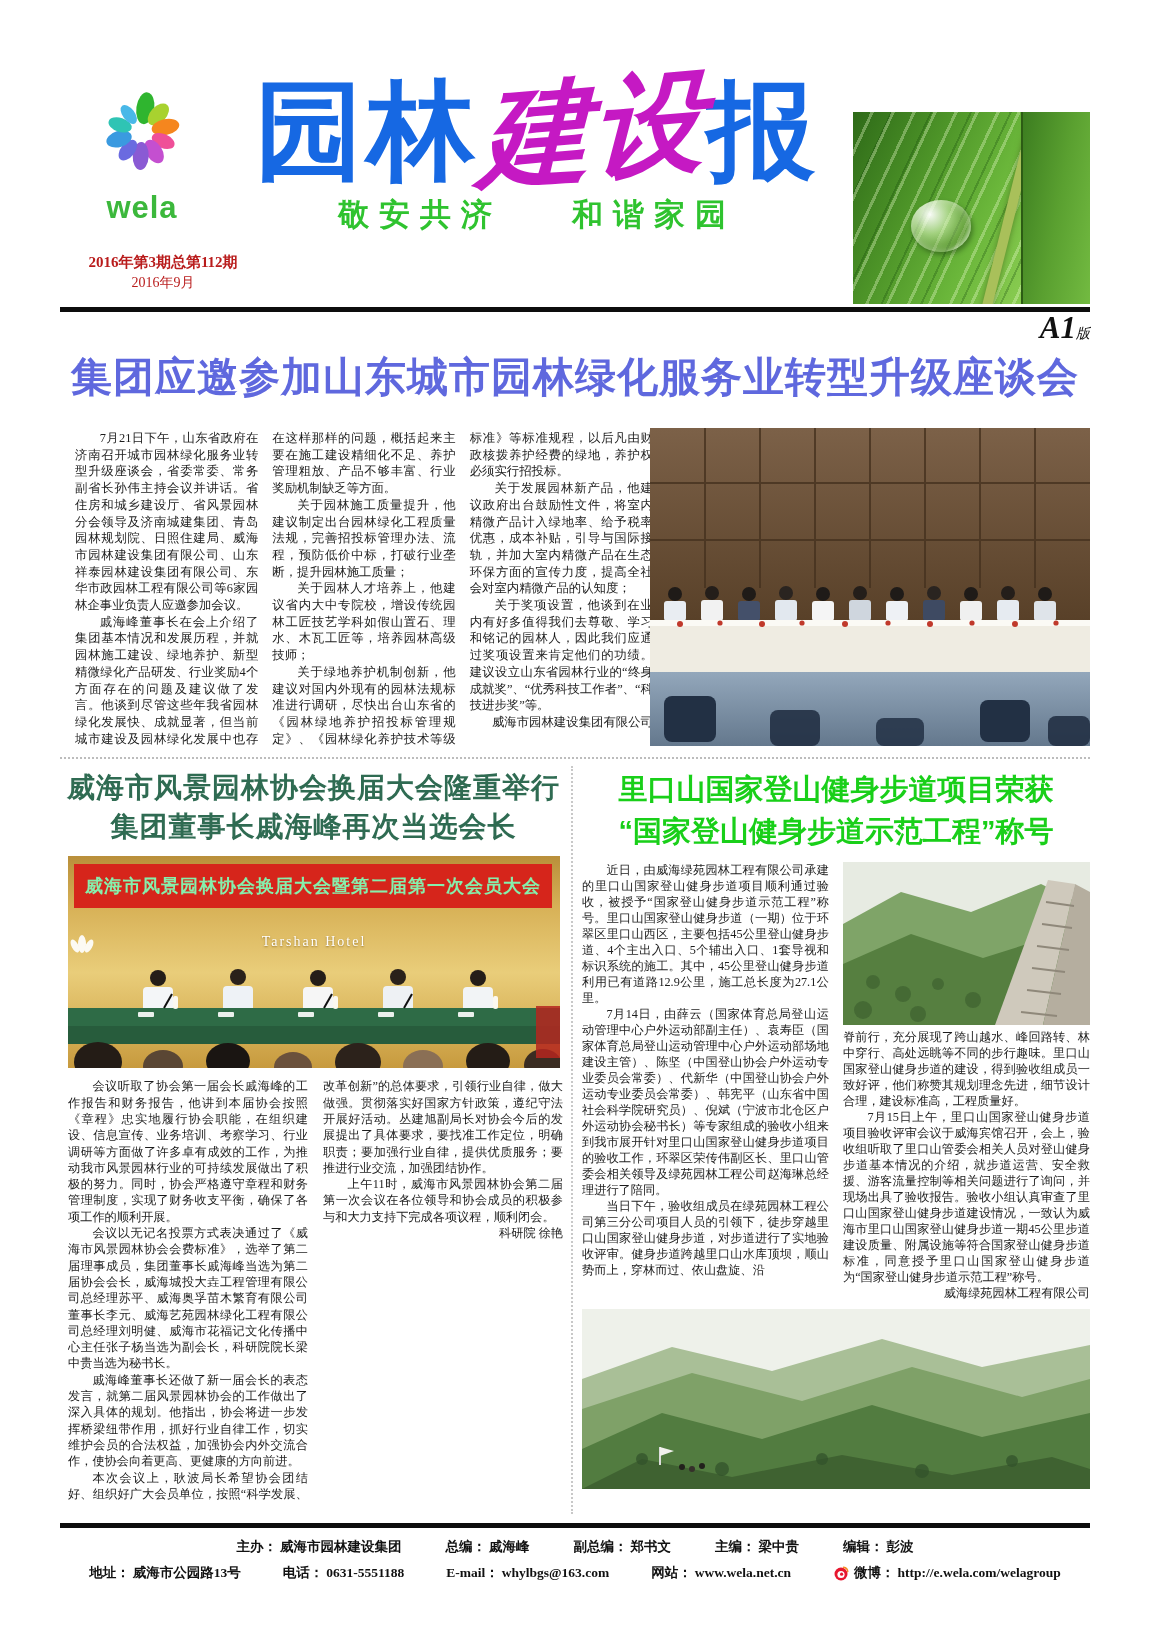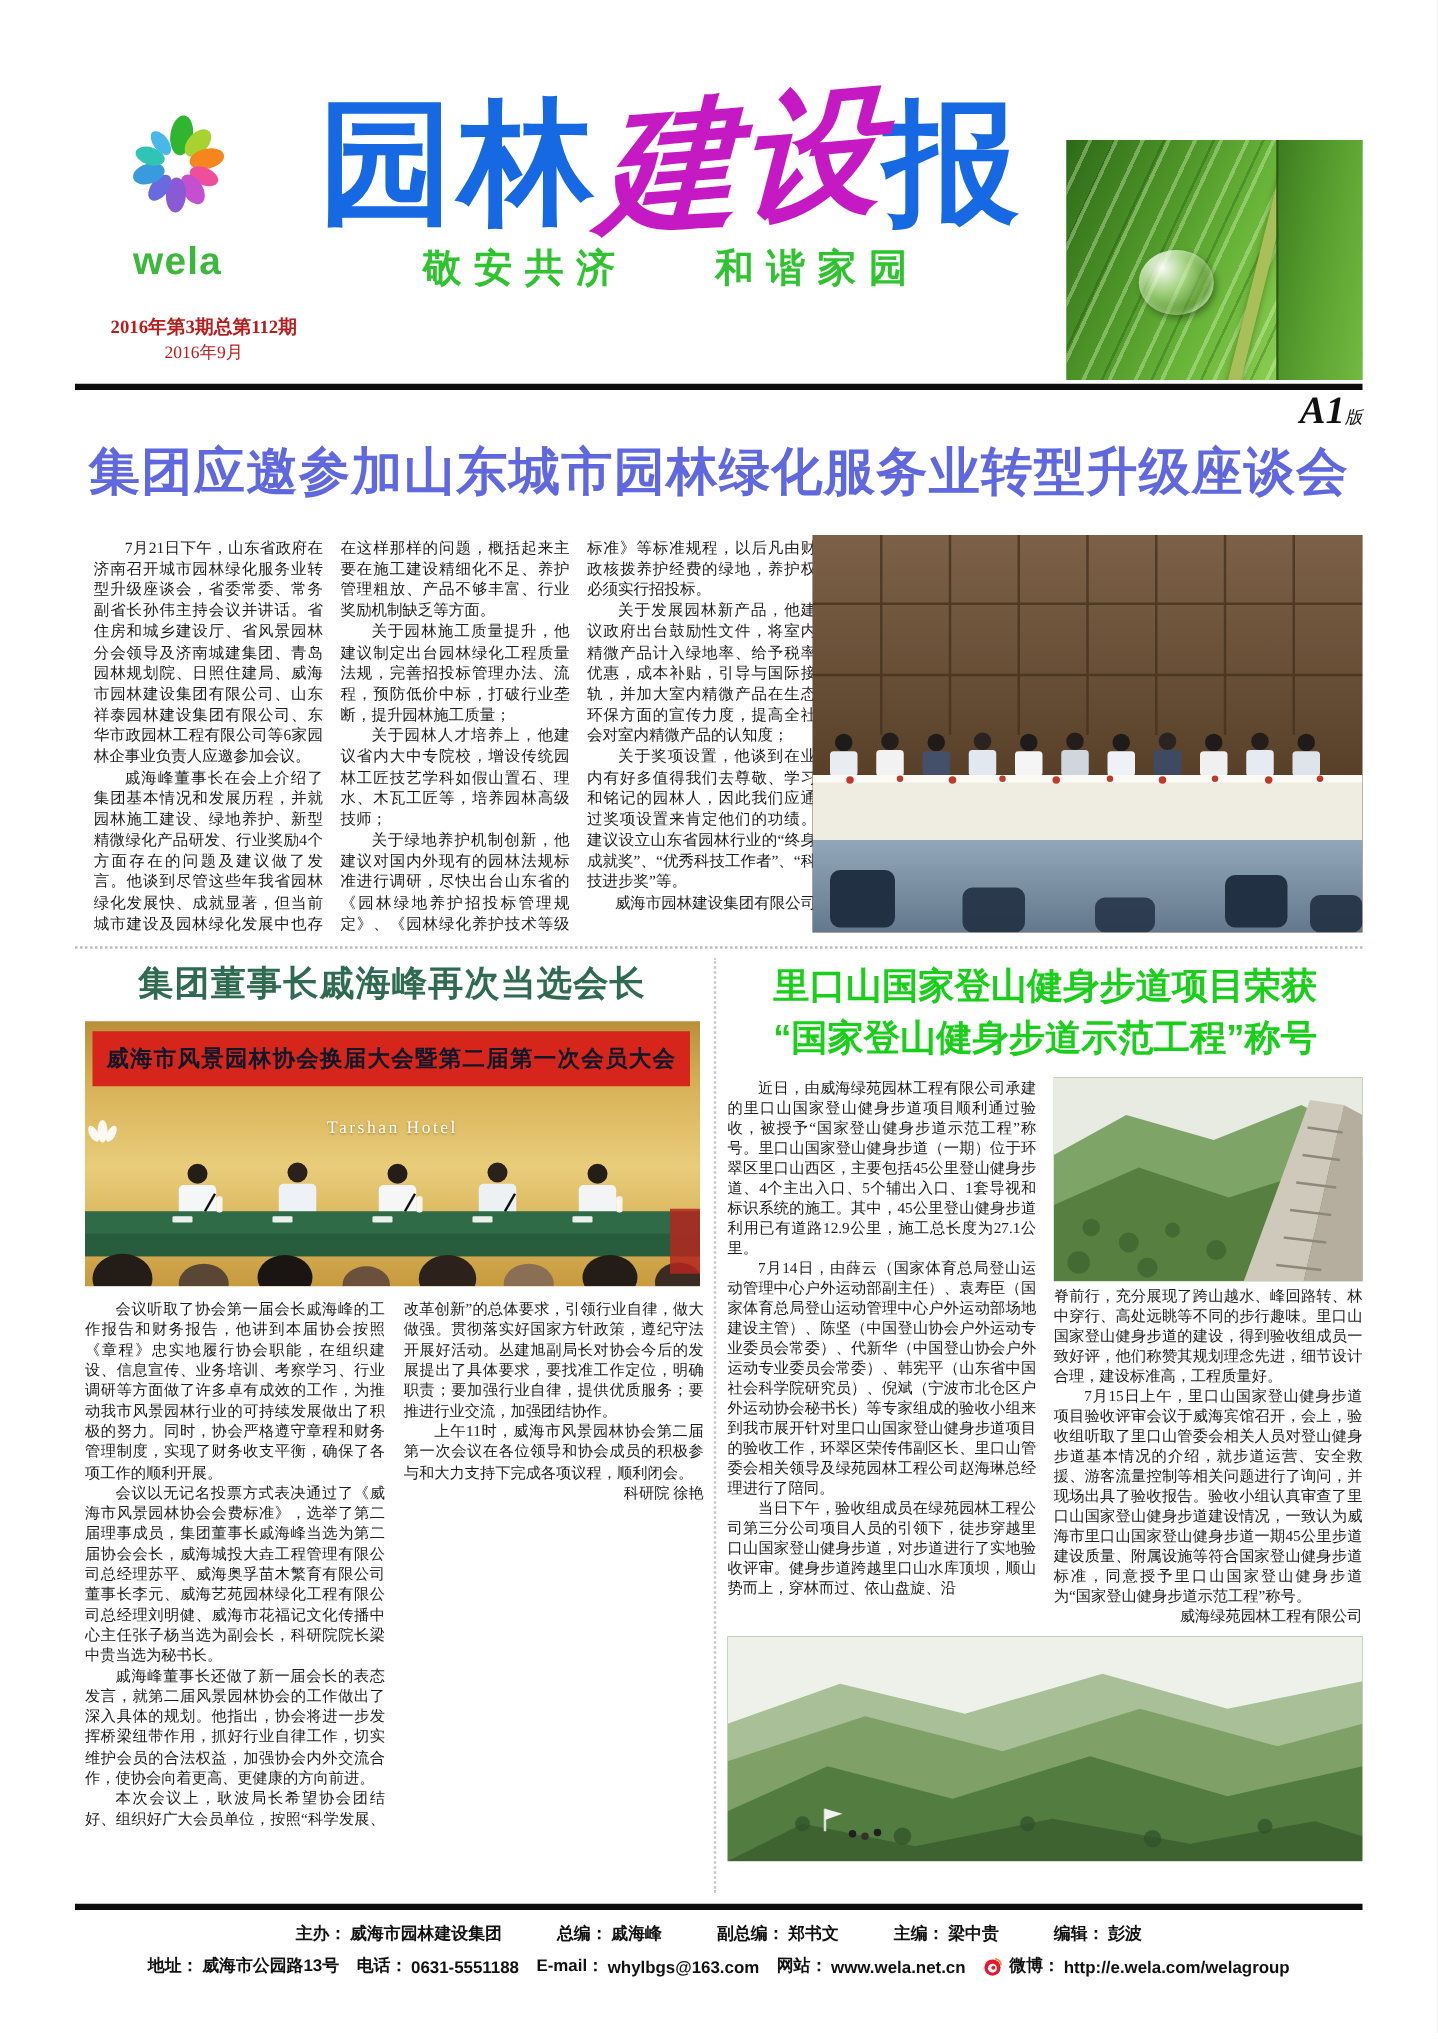--- a/index.html
+++ b/index.html
@@ -58,21 +58,21 @@
   .h-divider{position:absolute;left:60px;top:757px;width:1030px;border-top:2px dotted #bcbcbc;}
   .v-divider{position:absolute;left:571px;top:766px;height:748px;border-left:2px dotted #c8c8c8;}
 
   
   .assoc{position:absolute;left:62px;top:768px;width:503px;}
   .assoc-h{font-family:"Liberation Serif","DejaVu Serif",serif;font-weight:bold;text-align:center;
            font-size:28px;color:#2f6b52;line-height:1.4;letter-spacing:1px;white-space:nowrap;}
   .assoc-photo{position:relative;margin:10px 0 0 6px;width:492px;height:212px;overflow:hidden;
       background:linear-gradient(180deg,#b98f3a 0%,#d8b258 25%,#e9cd7a 55%,#d8b258 80%,#c79a3e 100%);}
   .assoc-banner{position:absolute;left:6px;top:8px;width:478px;height:44px;background:#d6251b;
-      color:#0f172a;font-family:Liberation Mono, monospace;font-weight:bold;
+      color:#86efac;font-family:Liberation Mono, monospace;font-weight:bold;
       font-size:18px;display:flex;align-items:center;justify-content:center;letter-spacing:1px;white-space:nowrap;}
   .hotel-logo{position:absolute;left:0;top:78px;width:100%;text-align:center;color:#fff;}
   .hotel-logo .name{font-family:"Liberation Serif","DejaVu Serif",serif;font-size:14px;
       letter-spacing:2px;text-shadow:0 1px 2px rgba(120,85,20,.7);}
   .assoc-photo svg{position:absolute;left:0;top:0;}
   .assoc-body{margin:10px 0 0 6px;width:495px;height:428px;overflow:hidden;
       column-count:2;column-gap:15px;column-fill:auto;
       font-size:12.2px;line-height:16.3px;text-align:justify;}
   .assoc-body p{margin:0;text-indent:2em;}
 
@@ -85,21 +85,21 @@
   .trail-col p{margin:0;text-indent:2em;}
   .trail-col .no-indent{text-indent:0;}
   .trail-photo-top{width:247px;height:163px;overflow:hidden;margin-bottom:4px;background:#7fa468;}
   .trail-photo-wide{margin-top:8px;width:508px;height:180px;overflow:hidden;background:#7fa168;}
 
   
   .footer-rule{position:absolute;left:60px;top:1523px;width:1030px;height:5px;background:#0d0d0d;}
   .footer{position:absolute;left:60px;top:1538px;width:1030px;
       font-family:"Liberation Sans","DejaVu Sans",sans-serif;font-weight:bold;font-size:13.5px;color:#111;}
   .f-line{display:flex;justify-content:center;gap:44px;white-space:nowrap;align-items:flex-start;}
-  .f-line.second{margin-top:8px;gap:14px;}
+  .f-line.second{margin-top:8px;gap:42px;font-family:Liberation Serif, serif;}
   .f-item{display:flex;align-items:center;gap:3px;}
   .weibo-icon{display:inline-block;width:16px;height:16px;margin-right:2px;}
 </style>
 </head>
 <body>
 
 <div class="page">
 
   <div class="logo-wrap">
     <svg width="104" height="100" viewBox="0 0 104 100">
@@ -252,20 +252,21 @@
         <rect x="330" y="272" width="50" height="42" rx="8"></rect>
         <rect x="398" y="288" width="42" height="30" rx="8" opacity="0.9"></rect>
       </g>
     </svg>
   </div>
 
   <div class="h-divider"></div>
   <div class="v-divider"></div>
 
   <div class="assoc">
+    <div class="assoc-h">威海市风景园林协会换届大会隆重举行</div>
     <div class="assoc-h">集团董事长戚海峰再次当选会长</div>
 
     <div class="assoc-photo">
       <svg width="492" height="212" viewBox="0 0 492 212">
 
         <g>
           <g transform="translate(90,0)">
               <circle cx="0" cy="122" r="8" fill="#241d18"></circle>
               <rect x="-15" y="131" width="30" height="25" rx="4" fill="#f4f6f8"></rect>
             </g>

